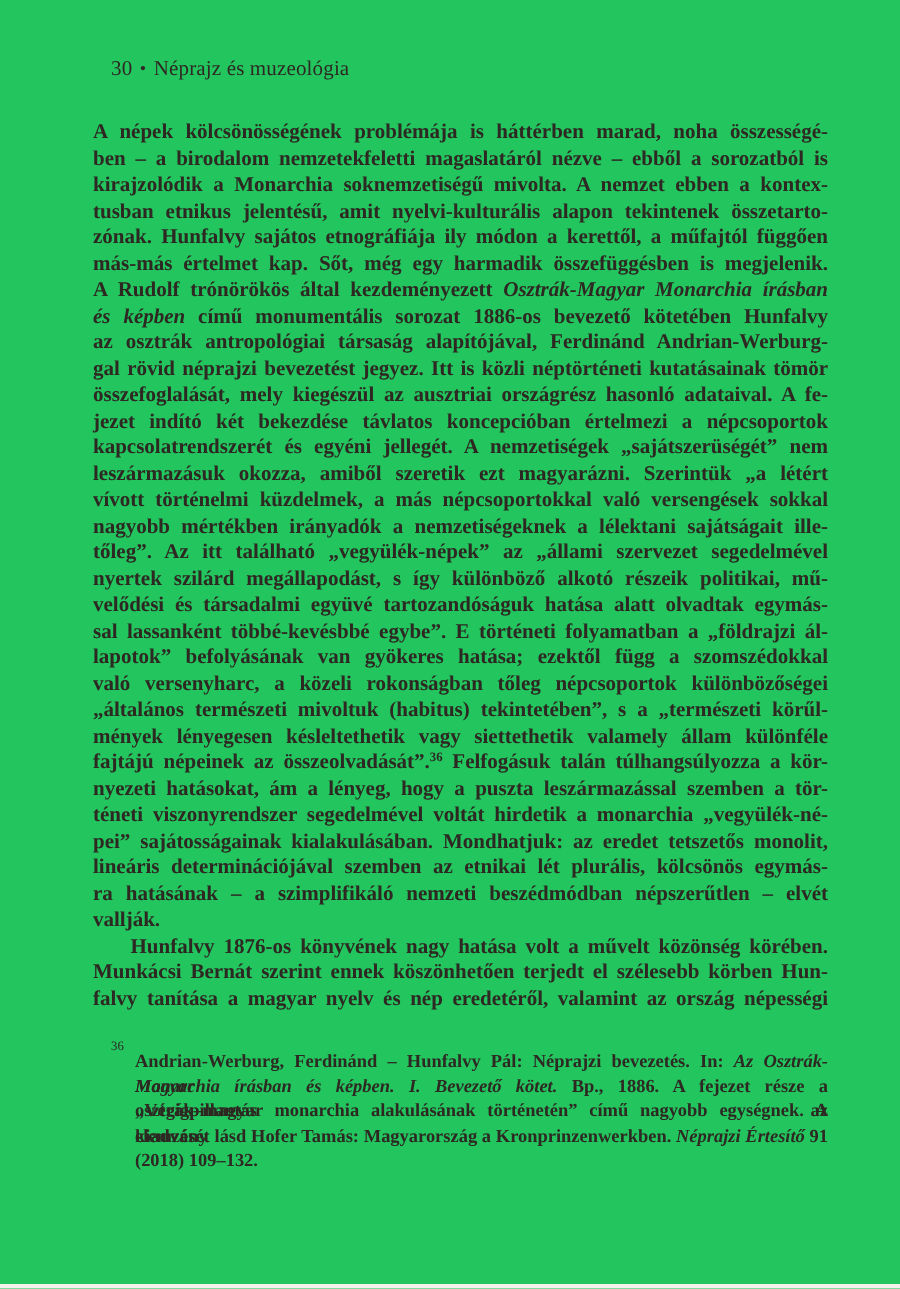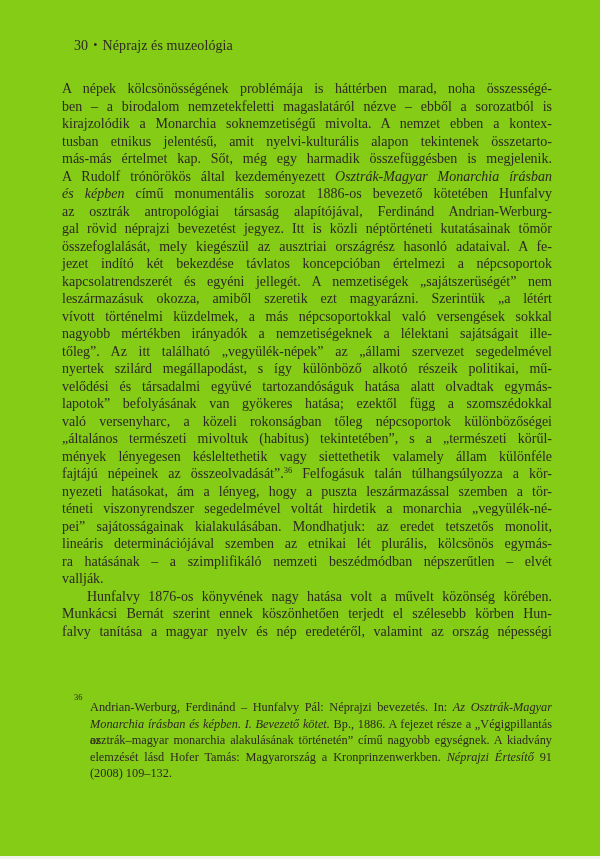--- a/index.html
+++ b/index.html
@@ -1,19 +1,19 @@
 <!DOCTYPE html>
 <html lang="hu"><head>
 <meta charset="utf-8">
 <style>
   html,body{margin:0;padding:0;}
   .page{
     position:relative;
     width:600px;height:859px;
-    background:#84cc16;
+    background:#22c55e;
     font-family:"Liberation Serif","DejaVu Serif",serif;
     color:#2e2823;
     overflow:hidden;
     box-sizing:border-box;
   }
   .running-header{
     position:absolute;top:38px;left:74px;
     font-size:14px;line-height:16px;
     letter-spacing:.1px;
     white-space:nowrap;
@@ -23,20 +23,21 @@
     position:absolute;top:80px;left:62px;width:490px;
     font-size:14px;
   }
   .tline{
     text-align:justify;
     text-align-last:justify;
     line-height:17.5px;
     height:17.5px;
     overflow:visible;
     white-space:normal;
+    font-weight:bold;
   }
   .tline.noj{text-align-last:left;}
   .tline.indent{text-indent:25px;}
   em{font-style:italic;}
   sup{
     font-size:8.5px;
     line-height:0;
     vertical-align:baseline;
     position:relative;top:-5px;
     letter-spacing:0;
@@ -65,34 +66,36 @@
   <div class="running-header">
     <span>30</span><span class="sep">•</span><span>Néprajz és muzeológia</span>
   </div>
 
   <div class="body-col">
       <div>
         <div class="tline"><span>A népek kölcsönösségének problémája is háttérben marad, noha összességé-</span></div>
         <div class="tline"><span>ben – a birodalom nemzetekfeletti magaslatáról nézve – ebből a sorozatból is</span></div>
         <div class="tline"><span>kirajzolódik a Monarchia soknemzetiségű mivolta. A nemzet ebben a kontex-</span></div>
         <div class="tline"><span>tusban etnikus jelentésű, amit nyelvi-kulturális alapon tekintenek összetarto-</span></div>
+        <div class="tline"><span>zónak. Hunfalvy sajátos etnográfiája ily módon a kerettől, a műfajtól függően</span></div>
         <div class="tline"><span>más-más értelmet kap. Sőt, még egy harmadik összefüggésben is megjelenik.</span></div>
         <div class="tline"><span>A Rudolf trónörökös által kezdeményezett </span><em>Osztrák-Magyar Monarchia írásban</em></div>
         <div class="tline"><em>és képben</em><span> című monumentális sorozat 1886-os bevezető kötetében Hunfalvy</span></div>
         <div class="tline"><span>az osztrák antropológiai társaság alapítójával, Ferdinánd Andrian-Werburg-</span></div>
         <div class="tline"><span>gal rövid néprajzi bevezetést jegyez. Itt is közli néptörténeti kutatásainak tömör</span></div>
         <div class="tline"><span>összefoglalását, mely kiegészül az ausztriai országrész hasonló adataival. A fe-</span></div>
         <div class="tline"><span>jezet indító két bekezdése távlatos koncepcióban értelmezi a népcsoportok</span></div>
         <div class="tline"><span>kapcsolatrendszerét és egyéni jellegét. A nemzetiségek „sajátszerüségét” nem</span></div>
         <div class="tline"><span>leszármazásuk okozza, amiből szeretik ezt magyarázni. Szerintük „a létért</span></div>
         <div class="tline"><span>vívott történelmi küzdelmek, a más népcsoportokkal való versengések sokkal</span></div>
         <div class="tline"><span>nagyobb mértékben irányadók a nemzetiségeknek a lélektani sajátságait ille-</span></div>
         <div class="tline"><span>tőleg”. Az itt található „vegyülék-népek” az „állami szervezet segedelmével</span></div>
         <div class="tline"><span>nyertek szilárd megállapodást, s így különböző alkotó részeik politikai, mű-</span></div>
         <div class="tline"><span>velődési és társadalmi együvé tartozandóságuk hatása alatt olvadtak egymás-</span></div>
+        <div class="tline"><span>sal lassanként többé-kevésbbé egybe”. E történeti folyamatban a „földrajzi ál-</span></div>
         <div class="tline"><span>lapotok” befolyásának van gyökeres hatása; ezektől függ a szomszédokkal</span></div>
         <div class="tline"><span>való versenyharc, a közeli rokonságban tőleg népcsoportok különbözőségei</span></div>
         <div class="tline"><span>„általános természeti mivoltuk (habitus) tekintetében”, s a „természeti körűl-</span></div>
         <div class="tline"><span>mények lényegesen késleltethetik vagy siettethetik valamely állam különféle</span></div>
         <div class="tline"><span>fajtájú népeinek az összeolvadását”.</span><sup>36</sup><span> Felfogásuk talán túlhangsúlyozza a kör-</span></div>
         <div class="tline"><span>nyezeti hatásokat, ám a lényeg, hogy a puszta leszármazással szemben a tör-</span></div>
         <div class="tline"><span>téneti viszonyrendszer segedelmével voltát hirdetik a monarchia „vegyülék-né-</span></div>
         <div class="tline"><span>pei” sajátosságainak kialakulásában. Mondhatjuk: az eredet tetszetős monolit,</span></div>
         <div class="tline"><span>lineáris determinációjával szemben az etnikai lét plurális, kölcsönös egymás-</span></div>
         <div class="tline"><span>ra hatásának – a szimplifikáló nemzeti beszédmódban népszerűtlen – elvét</span></div>
@@ -106,19 +109,19 @@
     </div>
 
   <div class="footnote">
     <sup class="fn-num">36</sup>
     <div>
         <div>
           <div class="tline"><span>Andrian-Werburg, Ferdinánd – Hunfalvy Pál: Néprajzi bevezetés. In: </span><em>Az Osztrák-Magyar</em></div>
           <div class="tline"><em>Monarchia írásban és képben. I. Bevezető kötet.</em><span> Bp., 1886. A fejezet része a „Végigpillantás az</span></div>
           <div class="tline"><span>osztrák–magyar monarchia alakulásának történetén” című nagyobb egységnek. A kiadvány</span></div>
           <div class="tline"><span>elemzését lásd Hofer Tamás: Magyarország a Kronprinzenwerkben. </span><em>Néprajzi Értesítő</em><span> 91</span></div>
-          <div class="tline noj"><span>(2008) 109–132.</span></div>
+          <div class="tline noj"><span>(2018) 109–132.</span></div>
         </div>
       </div>
   </div>
 
   <div class="scan-edge"></div>
 </div>
 
 </body></html>

